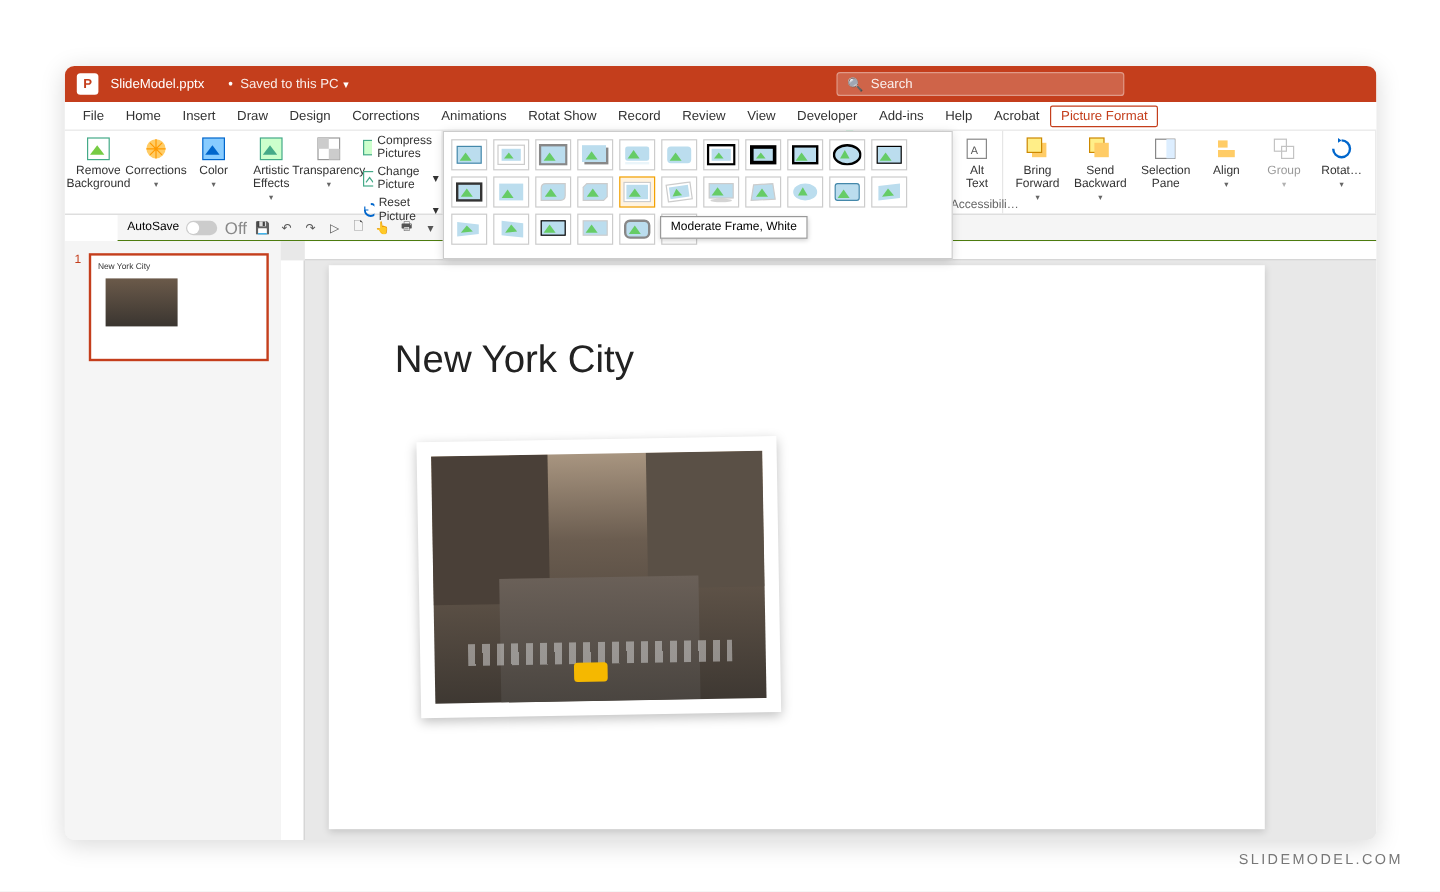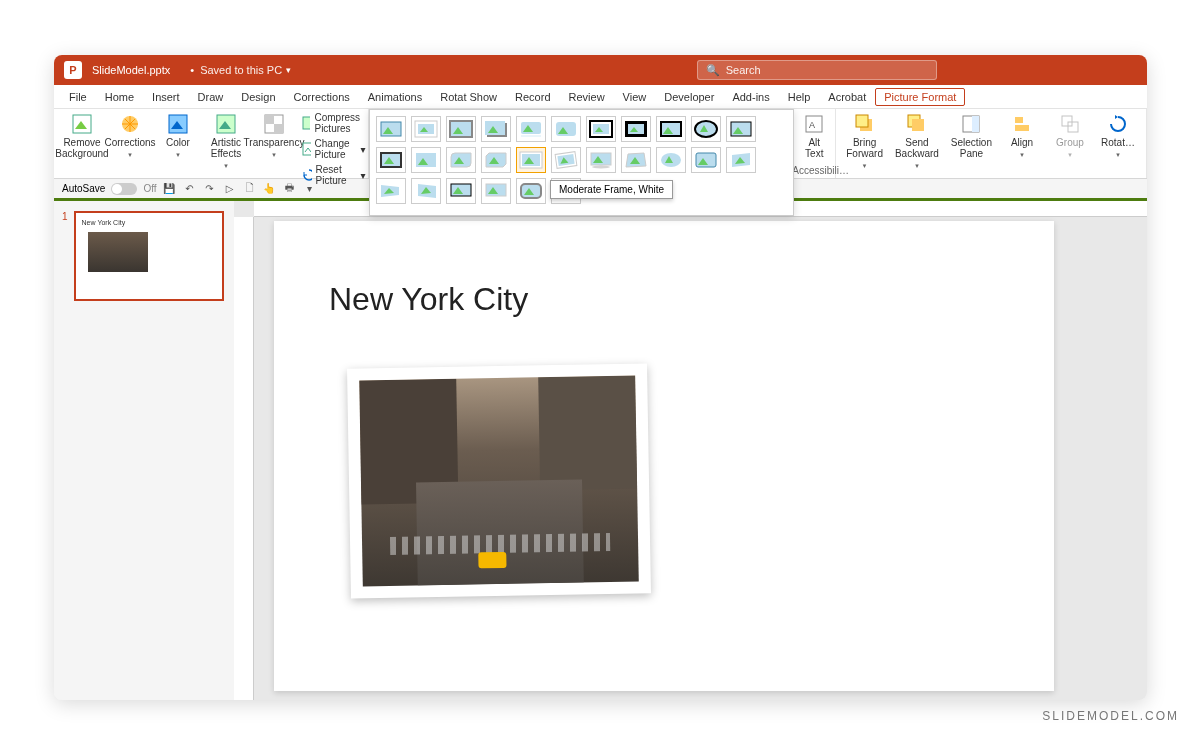--- a/index.html
+++ b/index.html
@@ -36,21 +36,21 @@
 .style-thumb { width: 30px; height: 24px; border: 1px solid #ccc; display: flex; align-items: center; justify-content: center; cursor: pointer; background: #fff; }
 .style-thumb.sel { border: 1px solid #f2a100; background: #fff3e0; }
 .style-thumb svg { width: 24px; height: 18px; }
 
 .gallery-panel { position: absolute; left: 319px; top: 0; width: 425px; background: #fff; border: 1px solid #ccc; box-shadow: 0 2px 8px rgba(0,0,0,0.15); padding: 6px; z-index: 50; }
 .gallery-panel .grow { display: flex; gap: 5px; margin-bottom: 5px; flex-wrap: wrap; }
 .gallery-panel .style-thumb { width: 30px; height: 26px; }
 
 .tooltip { position: absolute; left: 180px; top: 70px; background: #fff; border: 1px solid #999; padding: 3px 8px; font-size: 10px; box-shadow: 0 2px 4px rgba(0,0,0,0.2); white-space: nowrap; z-index: 60; }
 
-.qat { height: 22px; background: #f5f5f5; display: flex; align-items: center; padding: 0 8px; gap: 6px; font-size: 10px; border-bottom: 3px solid #4d7c0f; }
+.qat { height: 22px; background: #f5f5f5; display: flex; align-items: center; padding: 0 8px; gap: 6px; font-size: 10px; border-bottom: 1px solid #4d7c0f; margin-left: 44px; }
 .qat .toggle { width: 26px; height: 12px; border-radius: 6px; background: #ccc; position: relative; }
 .qat .toggle::after { content: ""; position: absolute; left: 1px; top: 1px; width: 10px; height: 10px; background: #fff; border-radius: 50%; }
 .qat .qi { width: 14px; height: 14px; display: flex; align-items: center; justify-content: center; color: #555; cursor: pointer; }
 
 .workspace { display: flex; height: calc(100% - 146px); background: #f0f0f0; }
 .thumbnails { width: 180px; background: #f5f5f5; padding: 10px 8px; }
 .slide-thumb { display: flex; gap: 6px; }
 .slide-thumb .num { font-size: 10px; color: #c43e1c; }
 .slide-thumb .mini { width: 150px; height: 90px; background: #fff; border: 2px solid #c43e1c; padding: 6px; }
 .slide-thumb .mini .mt { font-size: 7px; color: #333; }
@@ -63,21 +63,21 @@
 .slide .title { position: absolute; left: 55px; top: 60px; font-size: 32px; color: #222; font-weight: 400; }
 .slide .framed-img { position: absolute; left: 75px; top: 145px; width: 300px; height: 230px; background: #fff; padding: 12px; box-shadow: 0 3px 10px rgba(0,0,0,0.25); transform: rotate(-1deg); }
 .slide .framed-img .photo { width: 100%; height: 100%; background: linear-gradient(180deg, #a89580 0%, #6b5d50 35%, #3e3832 100%); position: relative; overflow: hidden; }
 .photo .bld { position: absolute; background: #4a4038; }
 .photo .bld.l { left: 0; top: 0; width: 35%; height: 60%; }
 .photo .bld.r { right: 0; top: 0; width: 35%; height: 55%; background: #5a5046; }
 .photo .road { position: absolute; left: 20%; right: 20%; top: 50%; bottom: 0; background: linear-gradient(#6a6058,#4a4540); }
 .photo .taxi { position: absolute; left: 42%; bottom: 8%; width: 28px; height: 16px; background: #f5b800; border-radius: 3px; }
 .photo .cross { position: absolute; left: 10%; right: 10%; bottom: 15%; height: 18px; background: repeating-linear-gradient(90deg, #ddd 0 6px, transparent 6px 12px); opacity: 0.5; }
 
-.watermark { position: absolute; right: 21px; bottom: 20px; font-size: 12px; letter-spacing: 2px; color: #777; }
+.watermark { position: absolute; right: 31px; bottom: 20px; font-size: 12px; letter-spacing: 2px; color: #777; }
 
 .pic-ico { display: block; }
 </style>
 </head>
 <body>
 
 <div class="window">
 
   <div class="titlebar">
     <div class="app-icon">P</div>
@@ -460,21 +460,21 @@
             </svg>
             <div class="txt"><span>Rotat…</span><br><span class="dd">▾</span></div>
           </div>
       </div>
     </div>
   </div>
 
   <div class="qat">
     <span>AutoSave</span>
     <div class="toggle"></div>
-    <span style="font-size:10px;color:#888">Off</span>
+    <span style="font-size:14px;color:#888">Off</span>
     <span class="qi" style="color:#7b3fa0">💾</span>
     <span class="qi">↶</span>
     <span class="qi">↷</span>
     <span class="qi">▷</span>
     <span class="qi">🗋</span>
     <span class="qi">👆</span>
     <span class="qi">🖶</span>
     <span class="qi">▾</span>
   </div>
 

